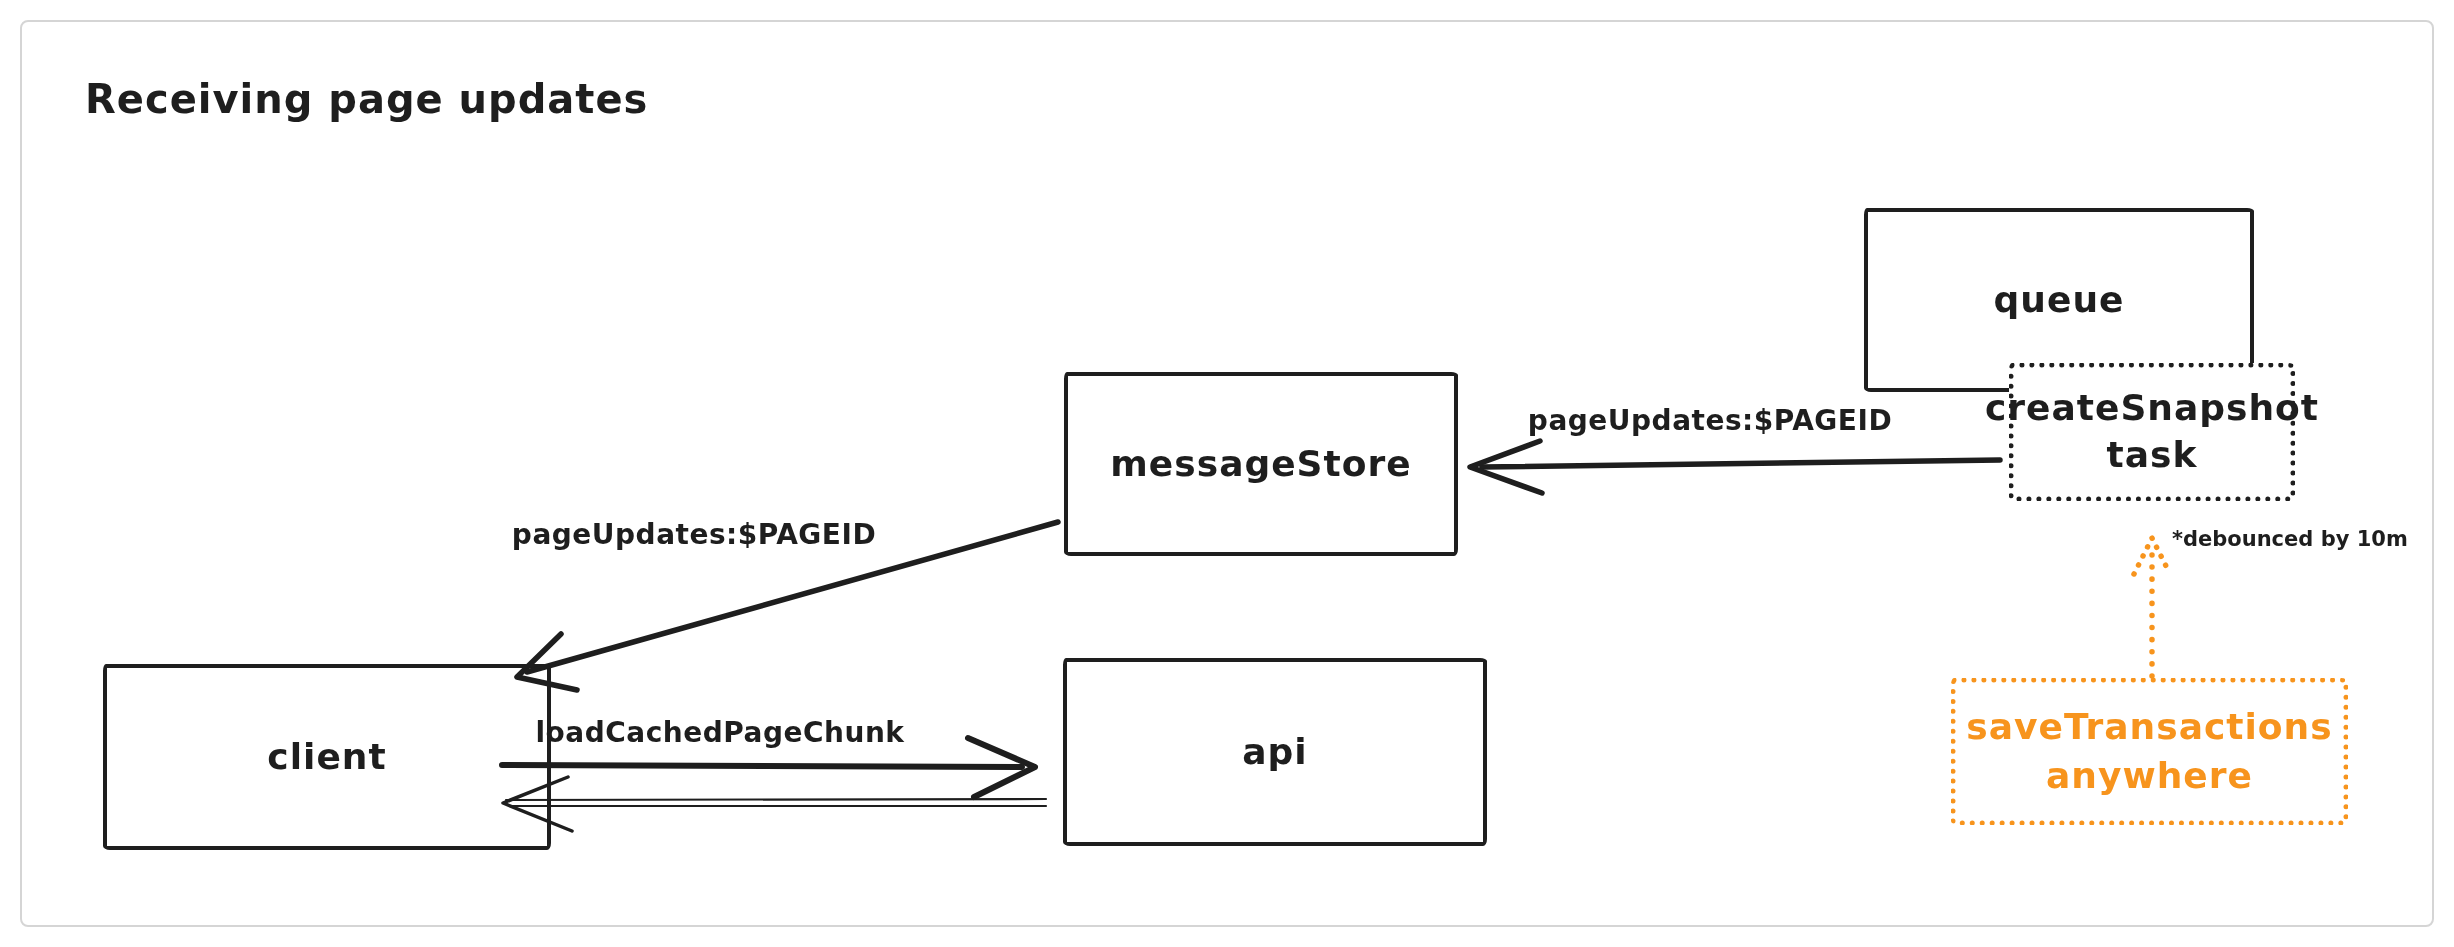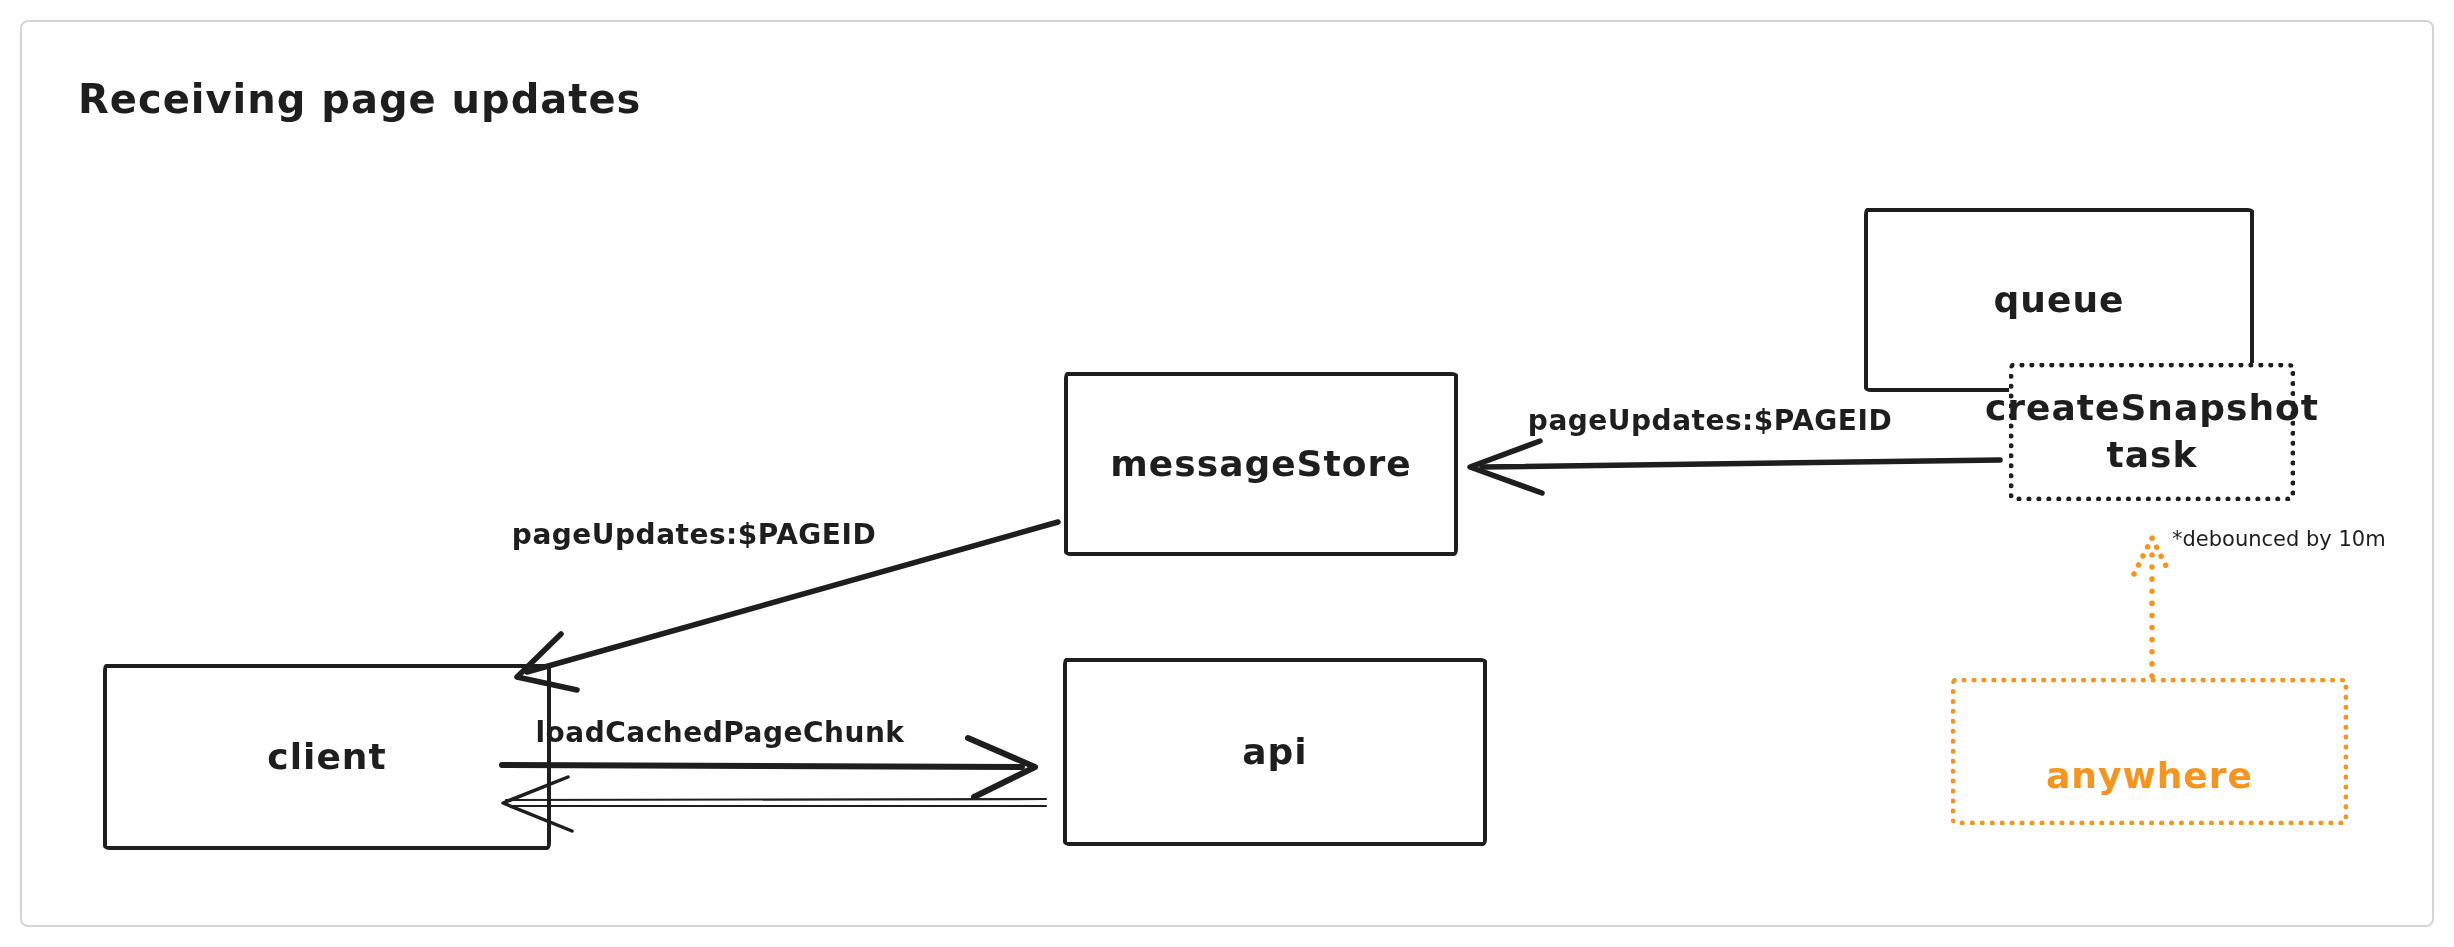--- a/index.html
+++ b/index.html
@@ -12,21 +12,21 @@
   body{
     width:2454px;height:947px;position:relative;overflow:hidden;
     font-family:"DejaVu Sans","Liberation Sans",sans-serif;
     color:var(--ink);
   }
   .frame{
     position:absolute;left:20px;top:20px;width:2410px;height:903px;
     border:2px solid var(--frame);border-radius:8px;background:var(--bg);
   }
   .title{
-    position:absolute;left:78px;top:76px;
+    position:absolute;left:85px;top:76px;
     font-size:40px;font-weight:600;letter-spacing:1px;white-space:nowrap;
   }
   .node{
     position:absolute;background:var(--bg);
     border:4px solid var(--ink);
     border-radius:3px 7px 4px 7px / 7px 3px 7px 4px;
     display:flex;align-items:center;justify-content:center;
     text-align:center;font-size:36px;font-weight:600;letter-spacing:1px;
     box-sizing:border-box;line-height:1.3;margin-left:6px;
   }
@@ -40,21 +40,21 @@
   #node-save-transactions{left:1945px;top:678px;width:397px;height:147px;z-index:2;font-size:36px;line-height:1.35;}
   .edge-label{
     position:absolute;width:420px;text-align:center;white-space:nowrap;
     font-size:28px;font-weight:600;letter-spacing:0.5px;z-index:4;
   }
   #label-task-to-store{left:1500px;top:404px;}
   #label-store-to-client{left:484px;top:518px;}
   #label-client-to-api{left:510px;top:716px;}
   .annotation{
     position:absolute;left:2172px;top:527px;
-    font-size:21px;font-weight:400;white-space:nowrap;z-index:4;
+    font-size:21px;font-weight:700;white-space:nowrap;z-index:4;
   }
   svg.wires{position:absolute;left:0;top:0;z-index:3;pointer-events:none;}
   svg.wires path, svg.wires line, svg.wires polyline{
     fill:none;stroke:var(--ink);stroke-linecap:round;stroke-linejoin:round;
   }
   svg.wires .orange-stroke{stroke:var(--orange);}
 </style>
 </head>
 <body>
 
@@ -80,21 +80,21 @@
 <div class="node" id="node-client">
   <span>client</span>
 </div>
 
 <div class="node" id="node-api">
   <span>api</span>
 </div>
 
 <div class="node dotted orange" id="node-save-transactions">
   <span>
-    <br>
+    <span>saveTransactions</span><br>
     <span>anywhere</span>
   </span>
 </div>
 
 <svg class="wires" width="2454" height="947" viewBox="0 0 2454 947">
 
   <g>
     <path d="M2000,460 L1482,467" stroke-width="5.5"></path>
     <path d="M1540,441 L1470,467 L1542,493" stroke-width="5.5"></path>
   </g>

